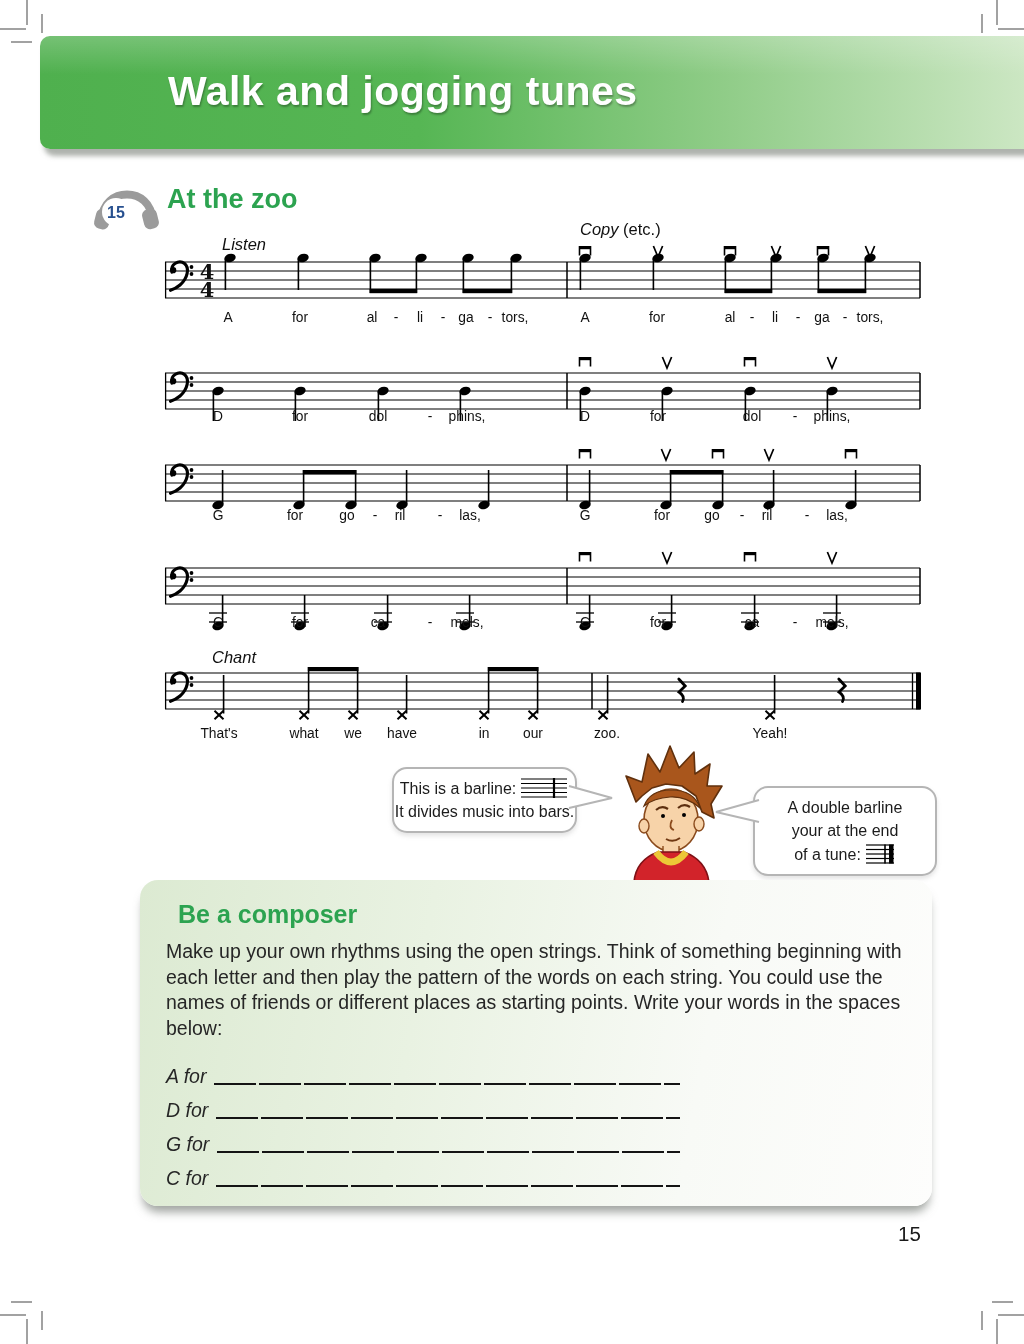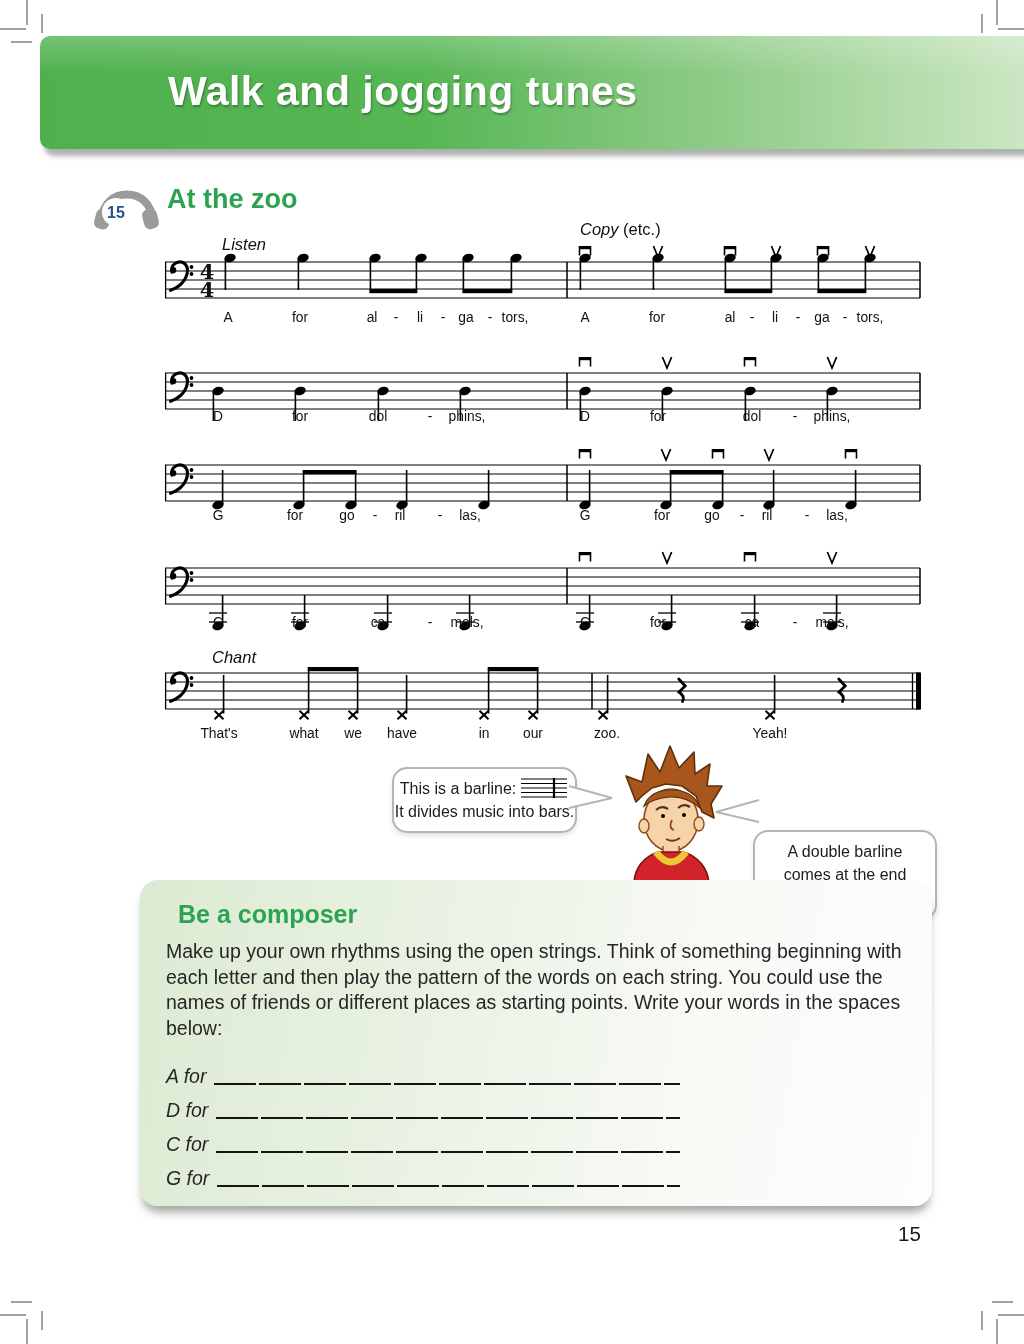--- a/index.html
+++ b/index.html
@@ -25,21 +25,21 @@
   
   svg.staff{position:absolute;left:150px;}
 
   
   .bubble{position:absolute;background:#fff;border:2px solid #b5b5b5;border-radius:15px;
     font-size:16px;line-height:1.45;color:#1c1c1c;text-align:center;
     display:flex;flex-direction:column;justify-content:center;
     box-shadow:0 3px 4px rgba(150,150,150,.25);}
   .bubble .brow{display:flex;align-items:center;justify-content:center;gap:5px;}
   .bubble-left{left:392px;top:767px;width:181px;height:62px;}
-  .bubble-right{left:753px;top:830px;width:180px;height:86px;}
+  .bubble-right{left:753px;top:786px;width:180px;height:86px;}
   .tail{position:absolute;}
   .pagenum{position:absolute;left:898px;top:1222px;font-size:20.5px;color:#1a1a1a;}
 
   
   .composer{position:absolute;left:140px;top:880px;width:792px;height:326px;
     border-radius:18px;padding:16px 26px;box-sizing:border-box;
     background:linear-gradient(100deg,#dcead2 0%,#e9f2e2 35%,#f8faf6 70%,#fdfdfc 100%);
     box-shadow:0 9px 10px -3px rgba(96,104,96,.6);}
   .composer h3{margin:4px 0 10px 12px;font-size:25px;font-weight:bold;color:var(--heading_green);}
   .composer p{margin:0 0 14px 0;font-size:19.5px;line-height:1.32;color:#262626;width:766px;}
@@ -438,21 +438,21 @@
       <circle cx="78" cy="75" r="2"></circle>
     <path d="M66,80 Q62,88 68,90" stroke="#8a4a1c" stroke-width="1.8" fill="none"></path>
     <path d="M60,99 Q67,103 74,98" stroke="#703812" stroke-width="2" fill="none"></path>
     <path d="M57,106 L57,120 L73,120 L73,106" fill="#f7d3a9" stroke="#8a4a1c" stroke-width="1.4"></path>
     <path d="M28,142 Q30,120 52,112 L78,112 Q100,120 103,142 Z" fill="#d2232a" stroke="#7e1116" stroke-width="1.6"></path>
     <path d="M50,112 Q65,132 80,112" fill="none" stroke="#ecc737" stroke-width="7"></path>
   </svg>
 
   <div class="bubble bubble-right">
     <div>A double barline</div>
-    <div>comes at the end</div>
+    <div>your at the end</div>
     <div class="brow">
       <span>of a tune:</span>
       <svg width="30" height="22" viewBox="0 0 30 22">
         <g stroke="#000" stroke-width="1.2">
           <line x1="0" y1="2" x2="28" y2="2"></line>
             <line x1="0" y1="6.5" x2="28" y2="6.5"></line>
           <line x1="0" y1="11" x2="28" y2="11"></line>
             <line x1="0" y1="15.5" x2="28" y2="15.5"></line>
           <line x1="0" y1="20" x2="28" y2="20"></line>
         </g>
@@ -471,23 +471,23 @@
     <p>Make up your own rhythms using the open strings. Think of something beginning with each letter and then play the pattern of the words on each string. You could use the names of friends or different places as starting points. Write your words in the spaces below:</p>
     <div class="write-row">
       <span class="wl">A for</span>
       <span class="wline"></span>
     </div>
     <div class="write-row">
       <span class="wl">D for</span>
       <span class="wline"></span>
     </div>
     <div class="write-row">
+      <span class="wl">G for</span>
+      <span class="wline"></span>
+    </div>
+    <div class="write-row">
       <span class="wl">C for</span>
       <span class="wline"></span>
     </div>
-    <div class="write-row">
-      <span class="wl">G for</span>
-      <span class="wline"></span>
-    </div>
   </div>
 
   <div class="pagenum">15</div>
 </div>
 
 </body></html>

